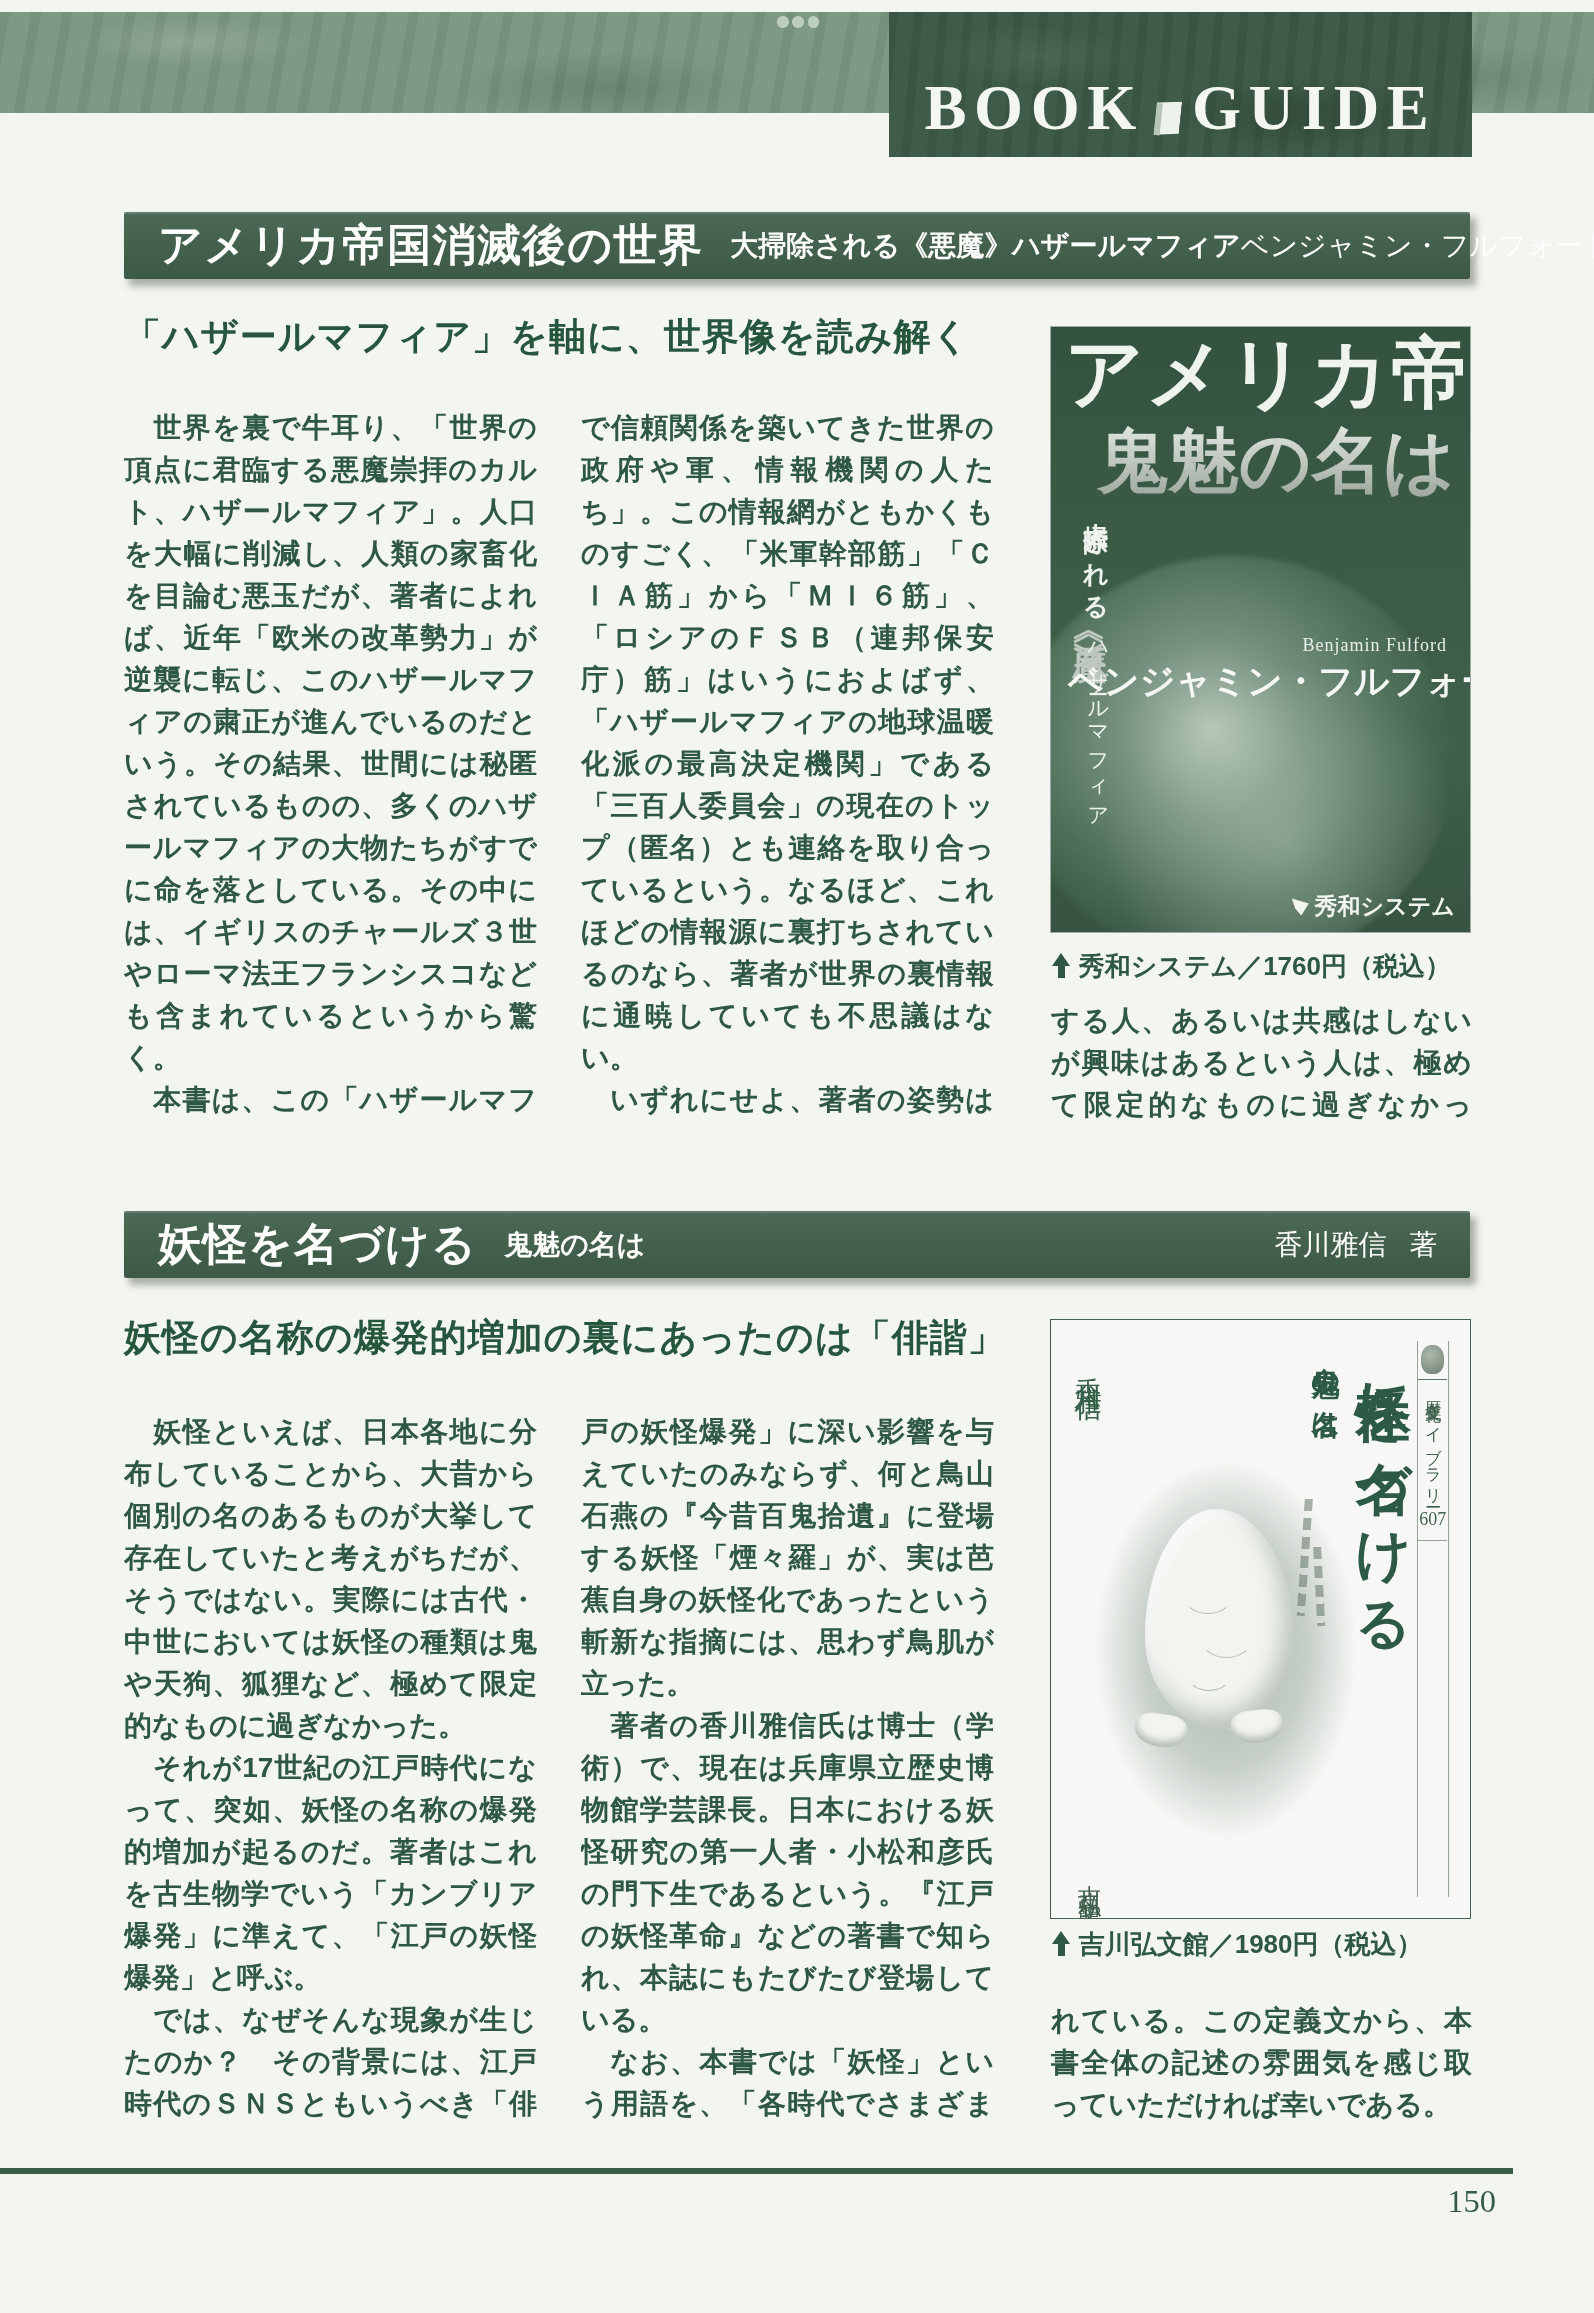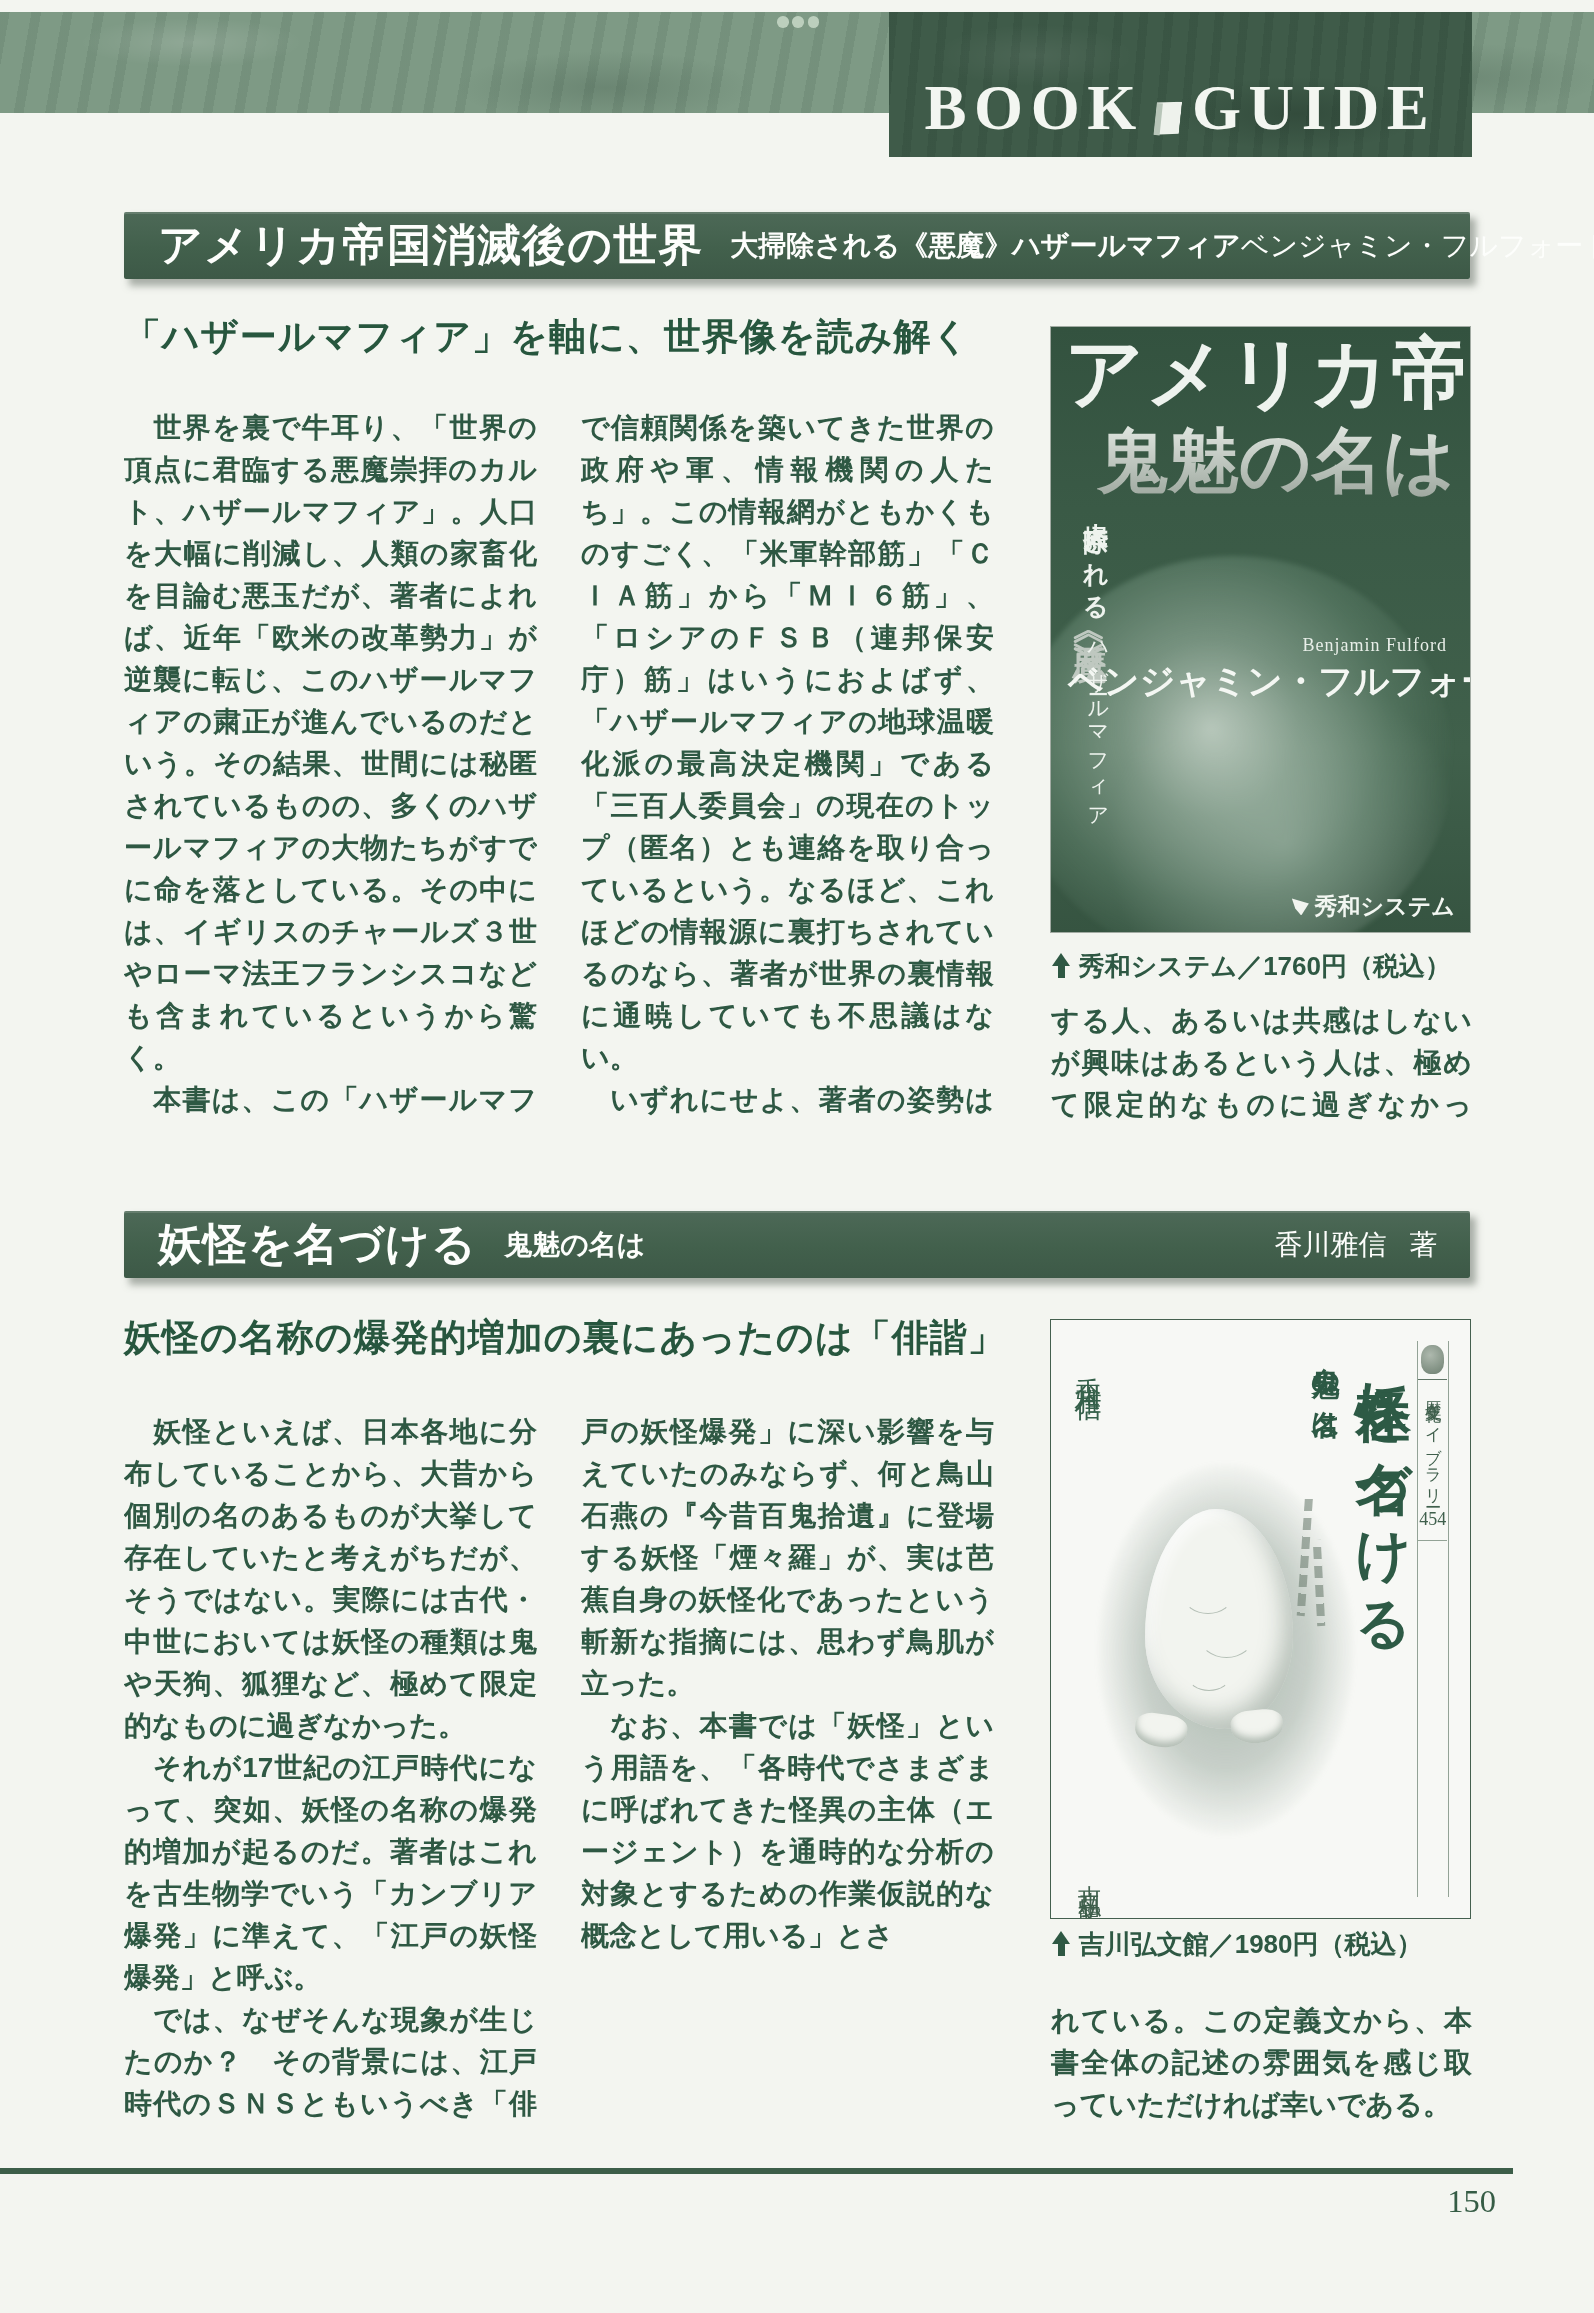--- a/index.html
+++ b/index.html
@@ -199,20 +199,21 @@
   <div class="headline" style="top:1313px;">妖怪の名称の爆発的増加の裏にあったのは「俳諧」</div>
 
   <div class="col" style="left:124px;top:1411px;height:719px;">
     <p>　妖怪といえば、日本各地に分布していることから、大昔から個別の名のあるものが大挙して存在していたと考えがちだが、そうではない。実際には古代・中世においては妖怪の種類は鬼や天狗、狐狸など、極めて限定的なものに過ぎなかった。</p>
     <p>　それが17世紀の江戸時代になって、突如、妖怪の名称の爆発的増加が起るのだ。著者はこれを古生物学でいう「カンブリア爆発」に準えて、「江戸の妖怪爆発」と呼ぶ。</p>
     <p>　では、なぜそんな現象が生じたのか？　その背景には、江戸時代のＳＮＳともいうべき「俳諧ネットワーク」の存在があったという。</p>
 
   </div>
   <div class="col" style="left:581px;top:1411px;height:719px;">
     <p>戸の妖怪爆発」に深い影響を与えていたのみならず、何と鳥山石燕の『今昔百鬼拾遺』に登場する妖怪「煙々羅」が、実は芭蕉自身の妖怪化であったという斬新な指摘には、思わず鳥肌が立った。</p>
+    <p>　著者の香川雅信氏は博士（学術）で、現在は兵庫県立歴史博物館学芸課長。日本における妖怪研究の第一人者・小松和彦氏の門下生であるという。『江戸の妖怪革命』などの著書で知られ、本誌にもたびたび登場している。</p>
     <p>　なお、本書では「妖怪」という用語を、「各時代でさまざまに呼ばれてきた怪異の主体（エージェント）を通時的な分析の対象とするための作業仮説的な概念として用いる」とさ</p>
   </div>
   <div class="col" style="left:1051px;top:2000px;width:421px;height:134px;">
     <p>れている。この定義文から、本書全体の記述の雰囲気を感じ取っていただければ幸いである。</p>
   </div>
 
   <div class="cover2">
     <div class="wash"></div>
     <div class="yokai-body">
       <span class="wrinkle w1"></span>
@@ -223,21 +224,21 @@
     <div class="foot f2"></div>
     <div class="inscription"></div>
     <div class="inscription b"></div>
     <div class="c2-title">妖怪を名づける</div>
     <div class="c2-sub">鬼魅の名は</div>
     <div class="c2-author">香川雅信</div>
     <div class="c2-strip">
       <div class="c2-logo"></div>
       <hr>
       <div class="c2-series">歴史文化ライブラリー</div>
-      <div class="c2-series-no">454</div>
+      <div class="c2-series-no">607</div>
       <hr class="tail">
     </div>
     <div class="c2-pub">吉川弘文館</div>
   </div>
   <div class="caption" style="top:1927px;">
     <span class="up-arrow"></span>
     <span>吉川弘文館／1980円（税込）</span>
   </div>
 
   <div class="foot-rule"></div>

